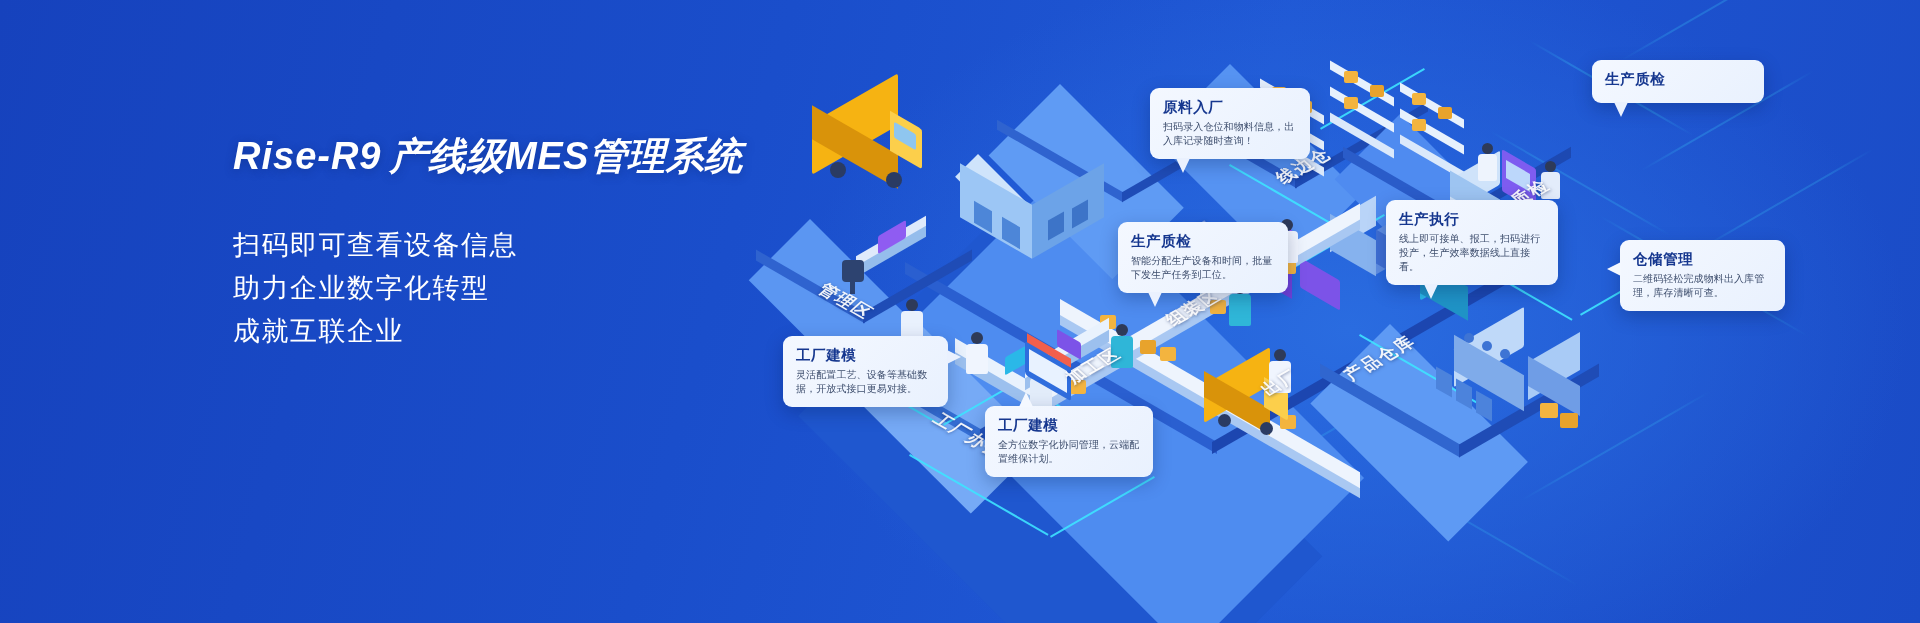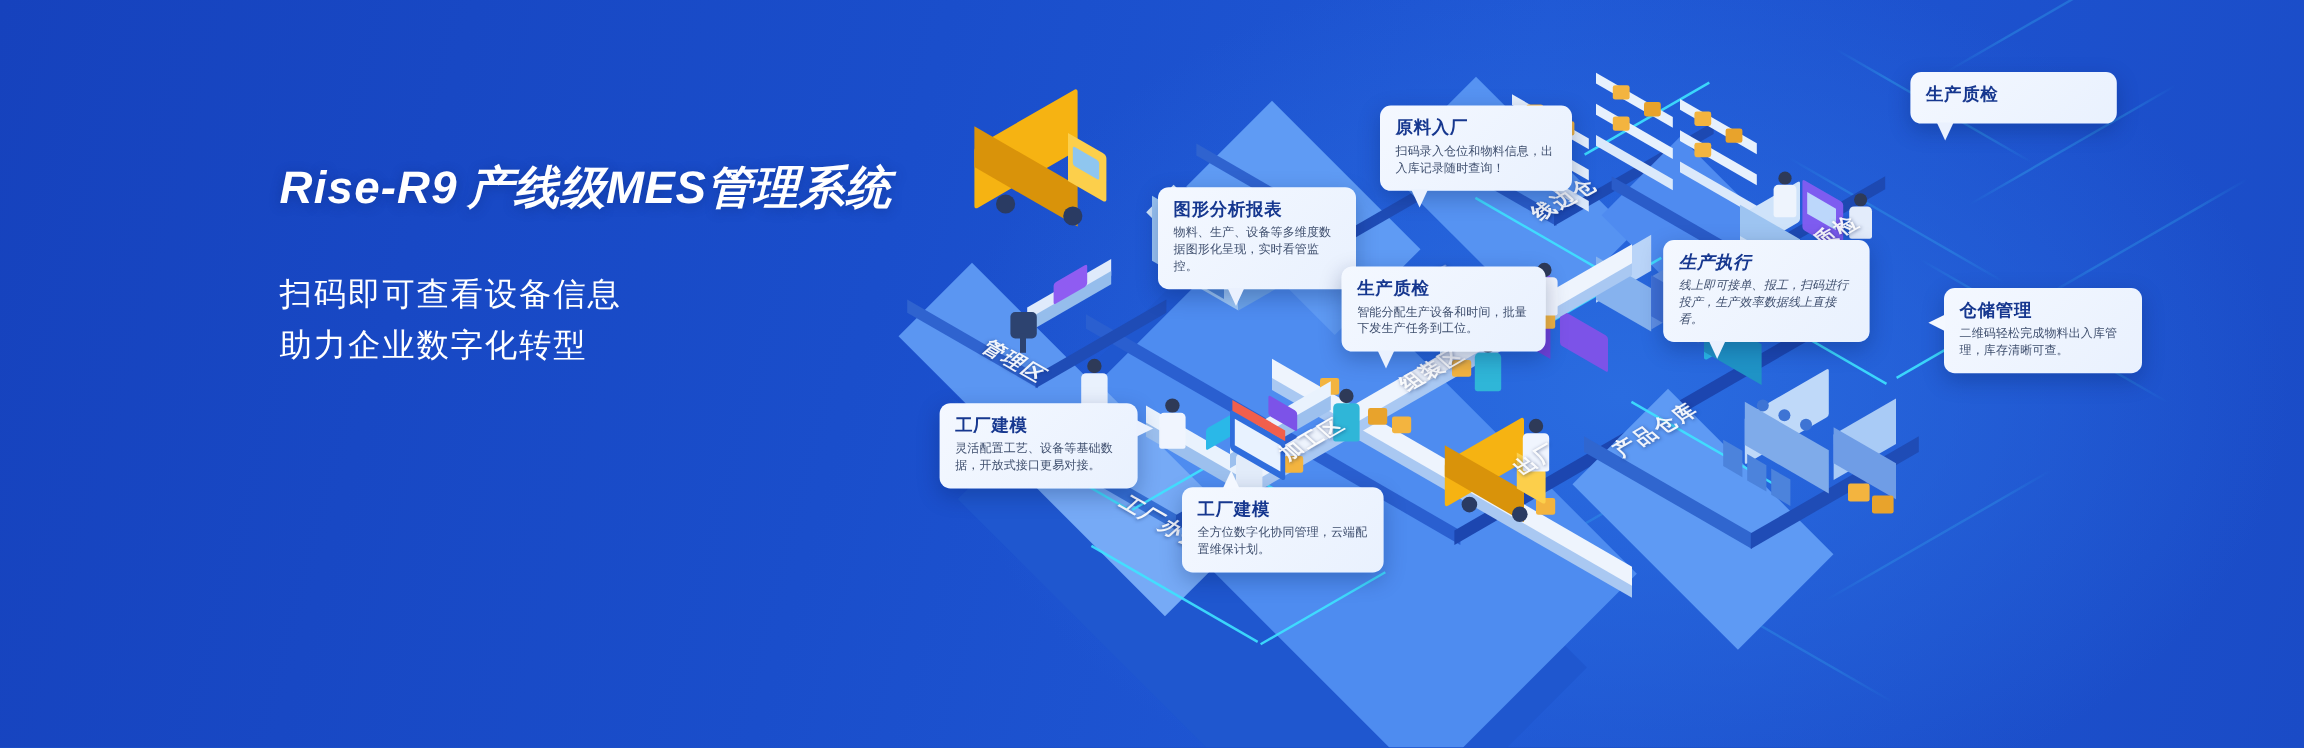--- a/index.html
+++ b/index.html
@@ -116,20 +116,21 @@
     <div class="lat-line" style="left:1520px;top:500px;width:220px;transform:rotate(-30deg);opacity:.4;"></div>
   </div>
 
   <div id="copy">
     <div id="headline">
       <span class="latin">Rise-R9</span><span style="display:inline-block;width:8px;"></span><span class="cjk">产线级MES管理系统</span>
     </div>
     <div id="sublines">
       <div class="sub-line">扫码即可查看设备信息</div>
       <div class="sub-line">助力企业数字化转型</div>
+      <div class="sub-line">成就互联企业</div>
     </div>
   </div>
 
   <div id="scene">
 
     <div class="plate" style="left:230px;top:200px;">
       <div style="position:absolute;width:470px;height:470px;background:#1f57cf;transform:rotate(45deg) scaleY(.5774);transform-origin:0 0;"></div>
     </div>
 
     <div class="plate" style="left:300px;top:150px;">
@@ -357,44 +358,39 @@
     <div class="zone-label ghost" style="left:378px;top:230px;transform:rotate(-30deg) skewX(18deg);">原料仓库</div>
     <div class="zone-label" style="left:510px;top:148px;transform:rotate(-30deg) skewX(18deg);">线边仓</div>
     <div class="zone-label" style="left:300px;top:348px;transform:rotate(-30deg) skewX(18deg);">加工区</div>
     <div class="zone-label" style="left:400px;top:290px;transform:rotate(-30deg) skewX(18deg);">组装区</div>
     <div class="zone-label" style="left:745px;top:170px;transform:rotate(-30deg) skewX(18deg);">质检</div>
     <div class="zone-label" style="left:495px;top:360px;transform:rotate(-30deg) skewX(18deg);">出厂</div>
     <div class="zone-label" style="left:578px;top:345px;transform:rotate(-30deg) skewX(18deg);">产品仓库</div>
 
   </div>
 
-  <div class="callout" style="left:965px;top:156px;width:165px;">
-    <div class="c-title">图形分析报表</div>
-    <div class="c-body">物料、生产、设备等多维度数据图形化呈现，实时看管监控。</div>
-    <div class="tail down" style="left:58px;bottom:-14px;"></div>
-  </div>
 
   <div class="callout" style="left:1150px;top:88px;width:160px;">
     <div class="c-title">原料入厂</div>
     <div class="c-body">扫码录入仓位和物料信息，出入库记录随时查询！</div>
     <div class="tail down" style="left:26px;bottom:-14px;"></div>
   </div>
 
   <div class="callout" style="left:1118px;top:222px;width:170px;">
     <div class="c-title">生产质检</div>
     <div class="c-body">智能分配生产设备和时间，批量下发生产任务到工位。</div>
     <div class="tail down" style="left:30px;bottom:-14px;"></div>
   </div>
 
   <div class="callout" style="left:1592px;top:60px;width:172px;">
     <div class="c-title">生产质检</div>
     <div class="tail down" style="left:22px;bottom:-14px;"></div>
   </div>
 
-  <div class="callout" style="left:1386px;top:200px;width:172px;font-style:italic;">
+  <div class="callout" style="left:1386px;top:200px;width:172px;">
     <div class="c-title">生产执行</div>
     <div class="c-body">线上即可接单、报工，扫码进行投产，生产效率数据线上直接看。</div>
     <div class="tail down" style="left:38px;bottom:-14px;"></div>
   </div>
 
   <div class="callout" style="left:1620px;top:240px;width:165px;">
     <div class="c-title">仓储管理</div>
     <div class="c-body">二维码轻松完成物料出入库管理，库存清晰可查。</div>
     <div class="tail left" style="left:-13px;top:22px;"></div>
   </div>

